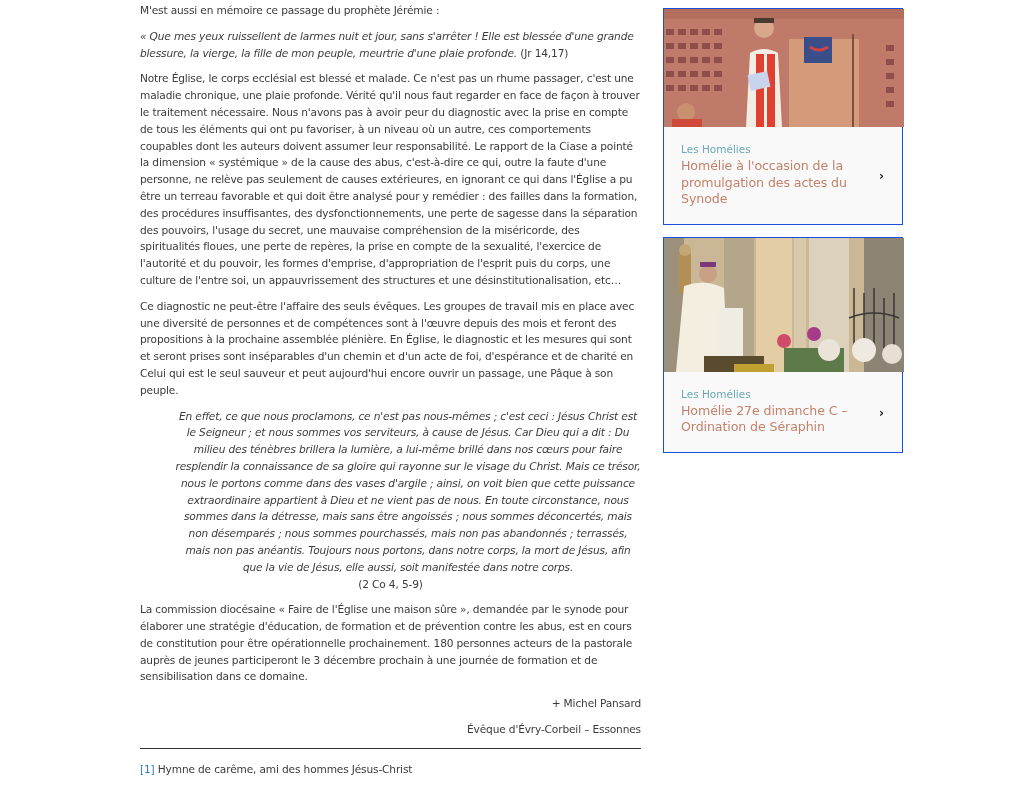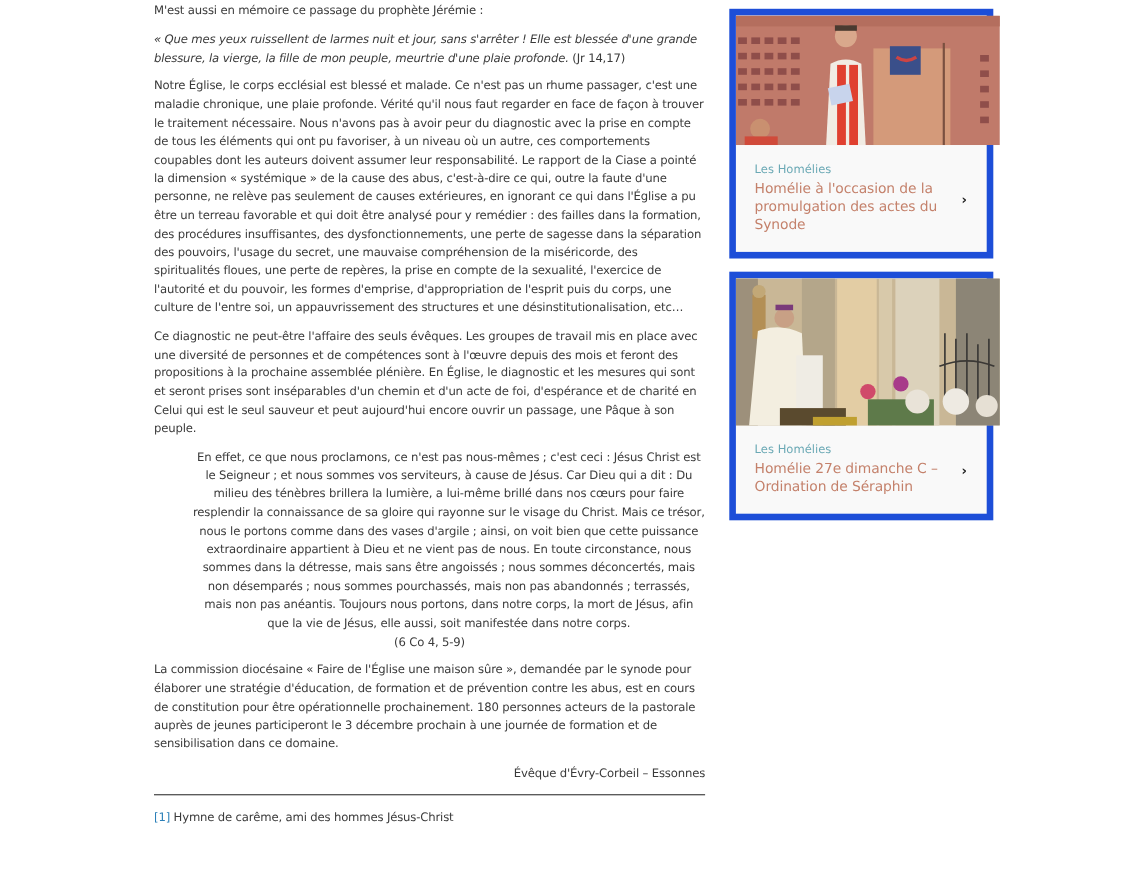--- a/index.html
+++ b/index.html
@@ -5,30 +5,30 @@
   * { box-sizing: border-box; margin: 0; padding: 0; }
   html, body { width: 1024px; height: 795px; overflow: hidden; background: #ffffff; }
   body { font-family: "DejaVu Sans", "Liberation Sans", sans-serif; color: #333333; position: relative; }
 
   .article { position: absolute; left: 140px; top: 0; width: 501px; font-size: 10.6px; line-height: 16.8px; letter-spacing: -0.15px; color: #3a3a3a; }
   .article p { margin: 0 0 9px 0; }
   .article p.intro { margin-top: 2px; }
   .quote { font-style: italic; }
   .quote .ref { font-style: normal; }
   .quote-block { text-align: center; margin: 0 0 9px 0; }
-  .quote-block .q { display: block; margin-left: 35px; }
+  .quote-block .q { font-style: italic; display: block; margin-left: 35px; }
   .quote-block .ref { display: block; }
   .sign { text-align: right; margin: 0; }
   .signwrap { margin-bottom: 10px; margin-top: 10px; }
   .divider-dark { border: none; border-top: 1.5px solid #333333; margin: 4px 0 12px 0; }
   .footnote { margin: 0 0 11px 0; }
   .footnote .fn-link { color: #2a7fb8; }
 
   .sidebar { position: absolute; left: 663px; top: 8px; width: 240px; }
-  .card { width: 240px; background: #f9f9f9; border: 6px solid #1d4ed8; margin-bottom: 12px; cursor: pointer; }
+  .card { width: 240px; background: #f9f9f9; border: 1px solid #1d4ed8; margin-bottom: 12px; cursor: pointer; }
   .card-img { width: 240px; height: 118px; position: relative; overflow: hidden; }
   .card-img.tall { height: 134px; }
   .card-body { position: relative; padding: 15px 40px 16px 17px; }
   .card-cat { color: #6ba9b5; font-size: 10.5px; line-height: 14px; }
   .card-title { color: #c4816b; font-size: 12.6px; font-weight: normal; line-height: 16.5px; margin-top: 2px; letter-spacing: -0.1px; }
   .card-chev { position: absolute; right: 18px; top: 50%; margin-top: -6px; font-size: 12px; font-weight: bold; color: #222222; }
 </style>
 </head>
 <body>
 
@@ -38,27 +38,28 @@
   <p class="quote">
     <span>« Que mes yeux ruissellent de larmes nuit et jour, sans s'arrêter ! Elle est blessée d'une grande blessure, la vierge, la fille de mon peuple, meurtrie d'une plaie profonde.</span><span class="ref"> (Jr 14,17)</span>
   </p>
 
   <p>Notre Église, le corps ecclésial est blessé et malade. Ce n'est pas un rhume passager, c'est une maladie chronique, une plaie profonde. Vérité qu'il nous faut regarder en face de façon à trouver le traitement nécessaire. Nous n'avons pas à avoir peur du diagnostic avec la prise en compte de tous les éléments qui ont pu favoriser, à un niveau où un autre, ces comportements coupables dont les auteurs doivent assumer leur responsabilité. Le rapport de la Ciase a pointé la dimension « systémique » de la cause des abus, c'est-à-dire ce qui, outre la faute d'une personne, ne relève pas seulement de causes extérieures, en ignorant ce qui dans l'Église a pu être un terreau favorable et qui doit être analysé pour y remédier : des failles dans la formation, des procédures insuffisantes, des dysfonctionnements, une perte de sagesse dans la séparation des pouvoirs, l'usage du secret, une mauvaise compréhension de la miséricorde, des spiritualités floues, une perte de repères, la prise en compte de la sexualité, l'exercice de l'autorité et du pouvoir, les formes d'emprise, d'appropriation de l'esprit puis du corps, une culture de l'entre soi, un appauvrissement des structures et une désinstitutionalisation, etc…</p>
 
   <p>Ce diagnostic ne peut-être l'affaire des seuls évêques. Les groupes de travail mis en place avec une diversité de personnes et de compétences sont à l'œuvre depuis des mois et feront des propositions à la prochaine assemblée plénière. En Église, le diagnostic et les mesures qui sont et seront prises sont inséparables d'un chemin et d'un acte de foi, d'espérance et de charité en Celui qui est le seul sauveur et peut aujourd'hui encore ouvrir un passage, une Pâque à son peuple.</p>
 
   <div class="quote-block">
     <span class="q">En effet, ce que nous proclamons, ce n'est pas nous-mêmes ; c'est ceci : Jésus Christ est le Seigneur ; et nous sommes vos serviteurs, à cause de Jésus. Car Dieu qui a dit : Du milieu des ténèbres brillera la lumière, a lui-même brillé dans nos cœurs pour faire resplendir la connaissance de sa gloire qui rayonne sur le visage du Christ. Mais ce trésor, nous le portons comme dans des vases d'argile ; ainsi, on voit bien que cette puissance extraordinaire appartient à Dieu et ne vient pas de nous. En toute circonstance, nous sommes dans la détresse, mais sans être angoissés ; nous sommes déconcertés, mais non désemparés ; nous sommes pourchassés, mais non pas abandonnés ; terrassés, mais non pas anéantis. Toujours nous portons, dans notre corps, la mort de Jésus, afin que la vie de Jésus, elle aussi, soit manifestée dans notre corps.</span>
-    <span class="ref">(6 Co 4, 5-9)</span>
+    <span class="ref">(2 Co 4, 5-9)</span>
   </div>
 
   <p>La commission diocésaine « Faire de l'Église une maison sûre », demandée par le synode pour élaborer une stratégie d'éducation, de formation et de prévention contre les abus, est en cours de constitution pour être opérationnelle prochainement. 180 personnes acteurs de la pastorale auprès de jeunes participeront le 3 décembre prochain à une journée de formation et de sensibilisation dans ce domaine.</p>
 
 
   <div class="signwrap">
+    <p class="sign">+ Michel Pansard</p>
     <p class="sign">Évêque d'Évry-Corbeil – Essonnes</p>
   </div>
 
   <hr class="divider-dark">
 
   <p class="footnote">
     <span class="fn-link">[1]</span><span> Hymne de carême, ami des hommes Jésus-Christ</span>
   </p>
 
 </div>

